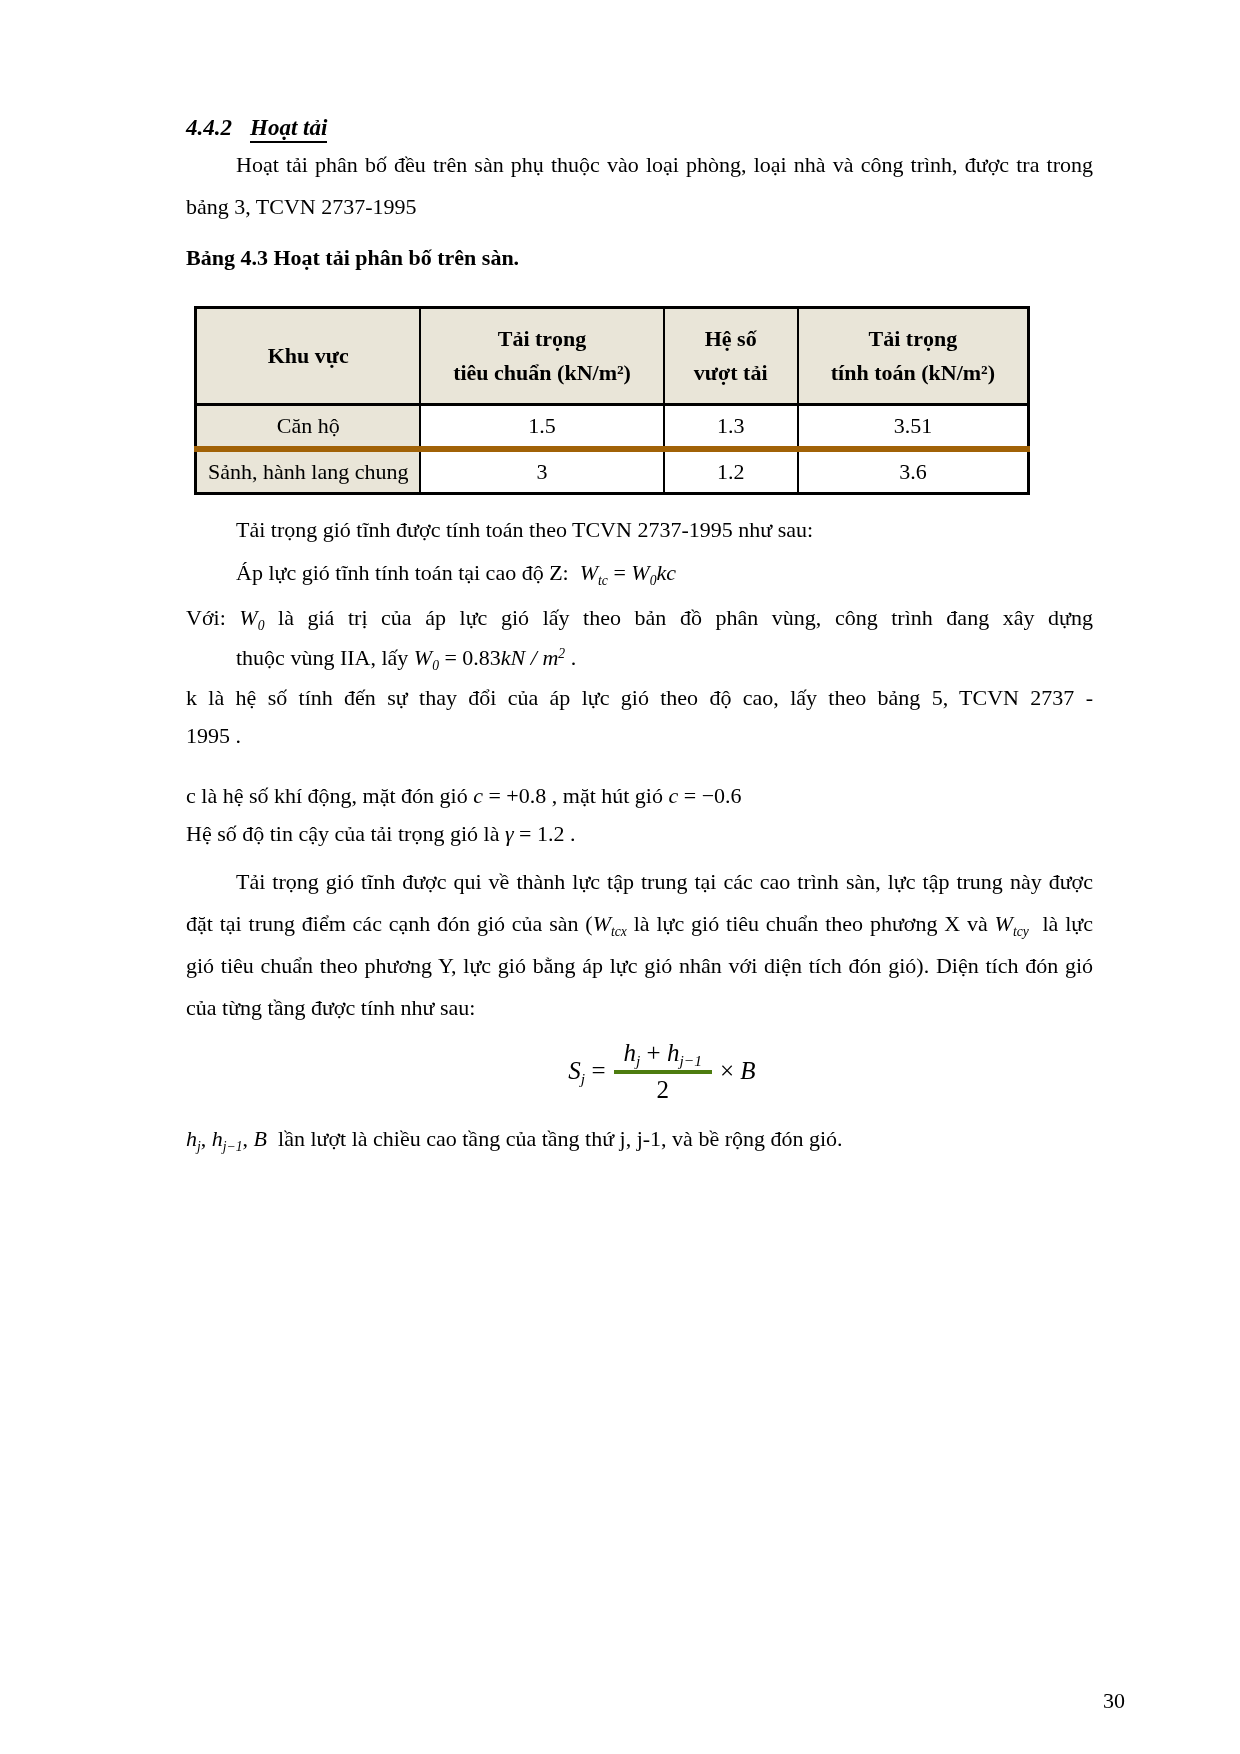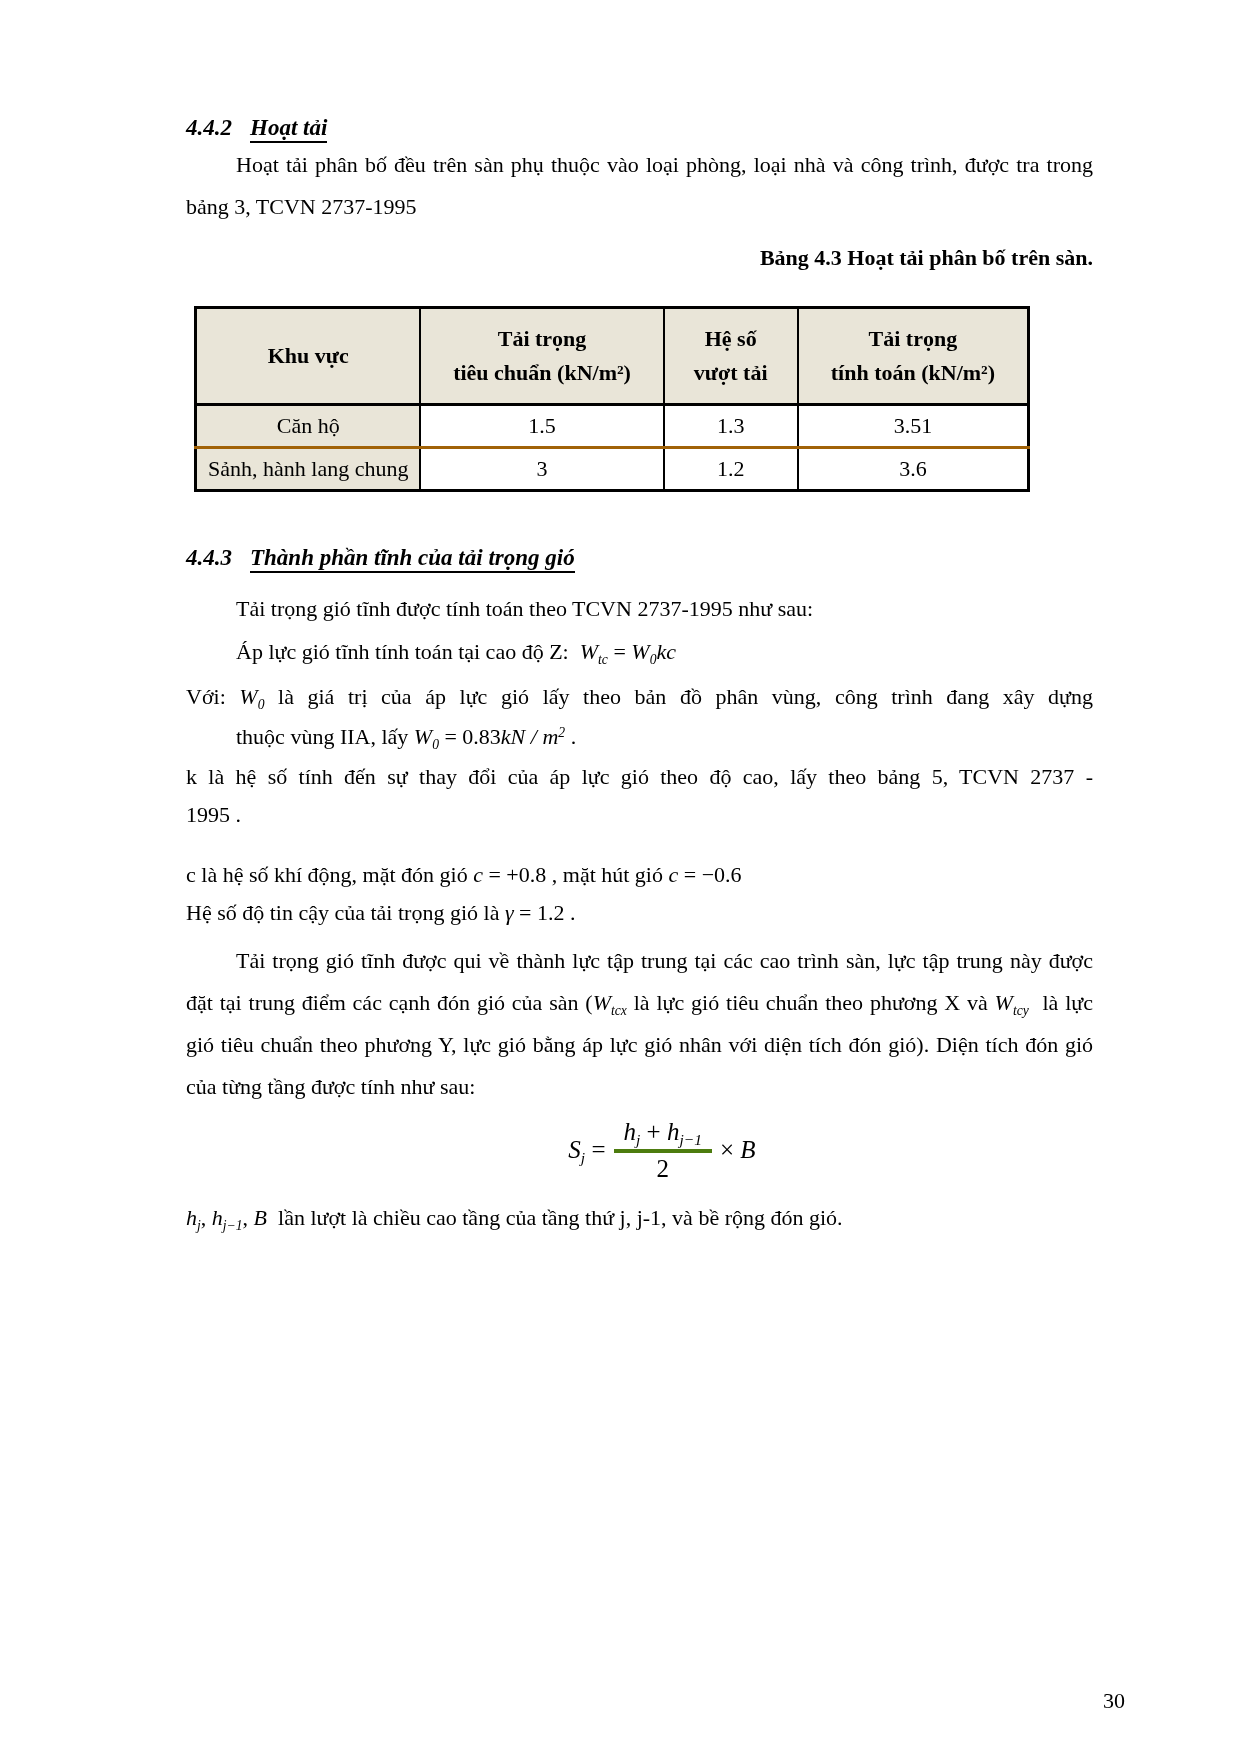--- a/index.html
+++ b/index.html
@@ -16,21 +16,21 @@
   .content{position:absolute;left:186px;top:112px;width:907px;}
 
   
   .sec-heading{font-size:23px;font-weight:bold;font-style:italic;height:32px;line-height:32px;white-space:nowrap;}
   .sec-num{margin-right:18px;}
   .sec-title{border-bottom:2px solid #000;padding-bottom:1px;}
 
   
   .para{line-height:42px;text-align:justify;}
   .indent{text-indent:50px;}
-  .caption{margin-top:14px;height:32px;line-height:32px;font-weight:bold;text-align:right;}
+  .caption{margin-top:14px;height:32px;line-height:32px;font-weight:bold;text-align:left;}
   .line{height:38px;line-height:38px;}
   .line34{height:34px;line-height:34px;}
   .line40{height:40px;line-height:40px;}
   .stretch{text-align:justify;text-align-last:justify;}
   .hang50{padding-left:50px;}
 
   
   .p-liveload{margin-top:0;}
   .tbl{margin-top:32px;margin-left:8px;}
   .h-443{margin-top:50px;}
@@ -44,21 +44,21 @@
   .p-gamma{margin-top:0;}
   .p-wind{margin-top:8px;}
   .p-heights{margin-top:6px;}
 
   
   table.loads{border-collapse:collapse;width:836px;table-layout:fixed;border:3px solid #000;}
   table.loads th,table.loads td{border:2px solid #000;text-align:center;vertical-align:middle;}
   table.loads th{background:#e9e5d8;font-weight:bold;line-height:34px;padding:13px 4px;border-bottom:3px solid #000;}
   table.loads td{height:40px;padding:0 4px;}
   table.loads td.rowhead{background:#e9e5d8;}
-  table.loads tr.r1 td{border-bottom:3px solid #a16207;}
+  table.loads tr.r1 td{border-bottom:6px solid #a16207;}
 
   
   sub{font-size:62%;vertical-align:-0.35em;line-height:0;}
   sup{font-size:62%;vertical-align:0.55em;line-height:0;}
   .formula{margin-top:0;height:84px;text-align:center;padding-left:45px;font-size:25px;display:flex;align-items:center;justify-content:center;}
   .frac{display:inline-flex;flex-direction:column;text-align:center;vertical-align:middle;margin:0 8px;}
   .frac .num{border-bottom:4px solid #4d7c0f;padding:0 10px 3px 10px;}
   .frac .den{padding-top:2px;}
 
   .page-number{position:absolute;right:115px;top:1688px;font-size:22px;}
@@ -101,23 +101,20 @@
           </tr>
           <tr class="r2">
             <td class="rowhead">Sảnh, hành lang chung</td>
             <td>3</td>
             <td>1.2</td>
             <td>3.6</td>
           </tr>
         </tbody>
     </table>
 
-    <div class="sec-heading h-443">
-      <span class="sec-num">4.4.3</span><span class="sec-title">Thành phần tĩnh của tải trọng gió</span>
-    </div>
 
     <div class="line34 indent p-intro">Tải trọng gió tĩnh được tính toán theo TCVN 2737-1995 như sau:</div>
 
     <div class="line40 indent p-pressure">Áp lực gió tĩnh tính toán tại cao độ Z:&nbsp; <i>W</i><sub><i>tc</i></sub> = <i>W</i><sub><i>0</i></sub><i>kc</i></div>
 
     <div class="line stretch p-w0a">Với: <i>W</i><sub><i>0</i></sub>&nbsp;là giá trị của áp lực gió lấy theo bản đồ phân vùng, công trình đang xây dựng</div>
     <div class="line hang50 p-w0b">thuộc vùng IIA, lấy <i>W</i><sub><i>0</i></sub> = 0.83<i>kN / m</i><sup><i>2</i></sup> .</div>
 
     <div class="line stretch p-k1">k là hệ số tính đến sự thay đổi của áp lực gió theo độ cao, lấy theo bảng 5, TCVN 2737 -</div>
     <div class="line p-k2">1995 .</div>

